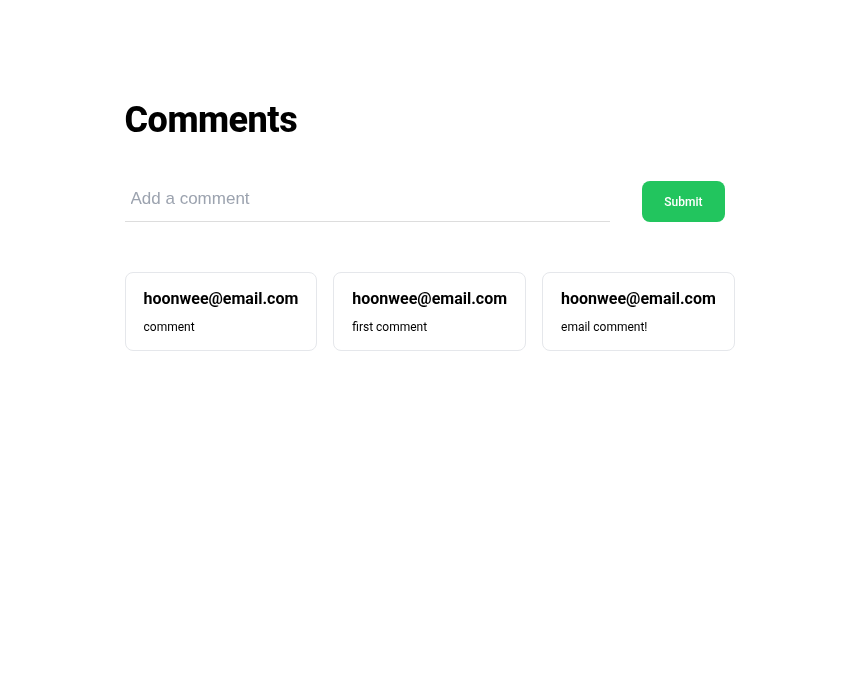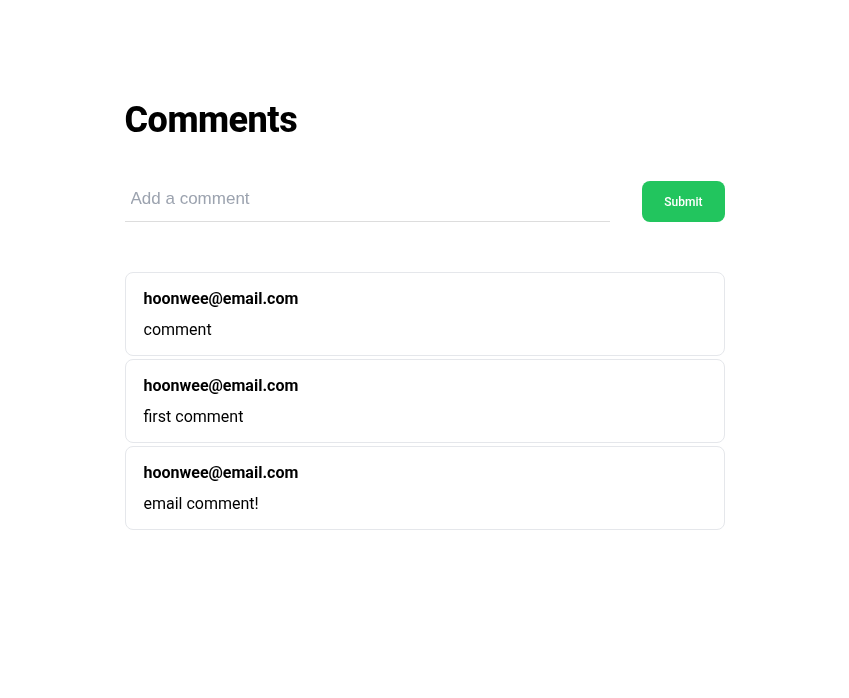--- a/index.html
+++ b/index.html
@@ -50,36 +50,35 @@
       border: none;
       border-radius: 8px;
       padding: 12px 22px;
       font-size: 12px;
       font-weight: 500;
       cursor: pointer;
       font-family: inherit;
     }
     .comments-list {
       display: flex;
-      flex-direction: column;
-      gap: 3px;
+      gap: 16px;
     }
     .comment-card {
       border: 1px solid #e5e7eb;
       border-radius: 8px;
       padding: 16px 18px;
     }
     .comment-author {
       font-size: 16px;
       font-weight: 700;
       color: #000;
       margin-bottom: 12px;
     }
     .comment-body {
-      font-size: 16px;
+      font-size: 12px;
       font-weight: 400;
       color: #000;
     }
   </style>
 </head>
 <body>
 
 <div class="container">
   <h1 class="page-title">Comments</h1>
 

